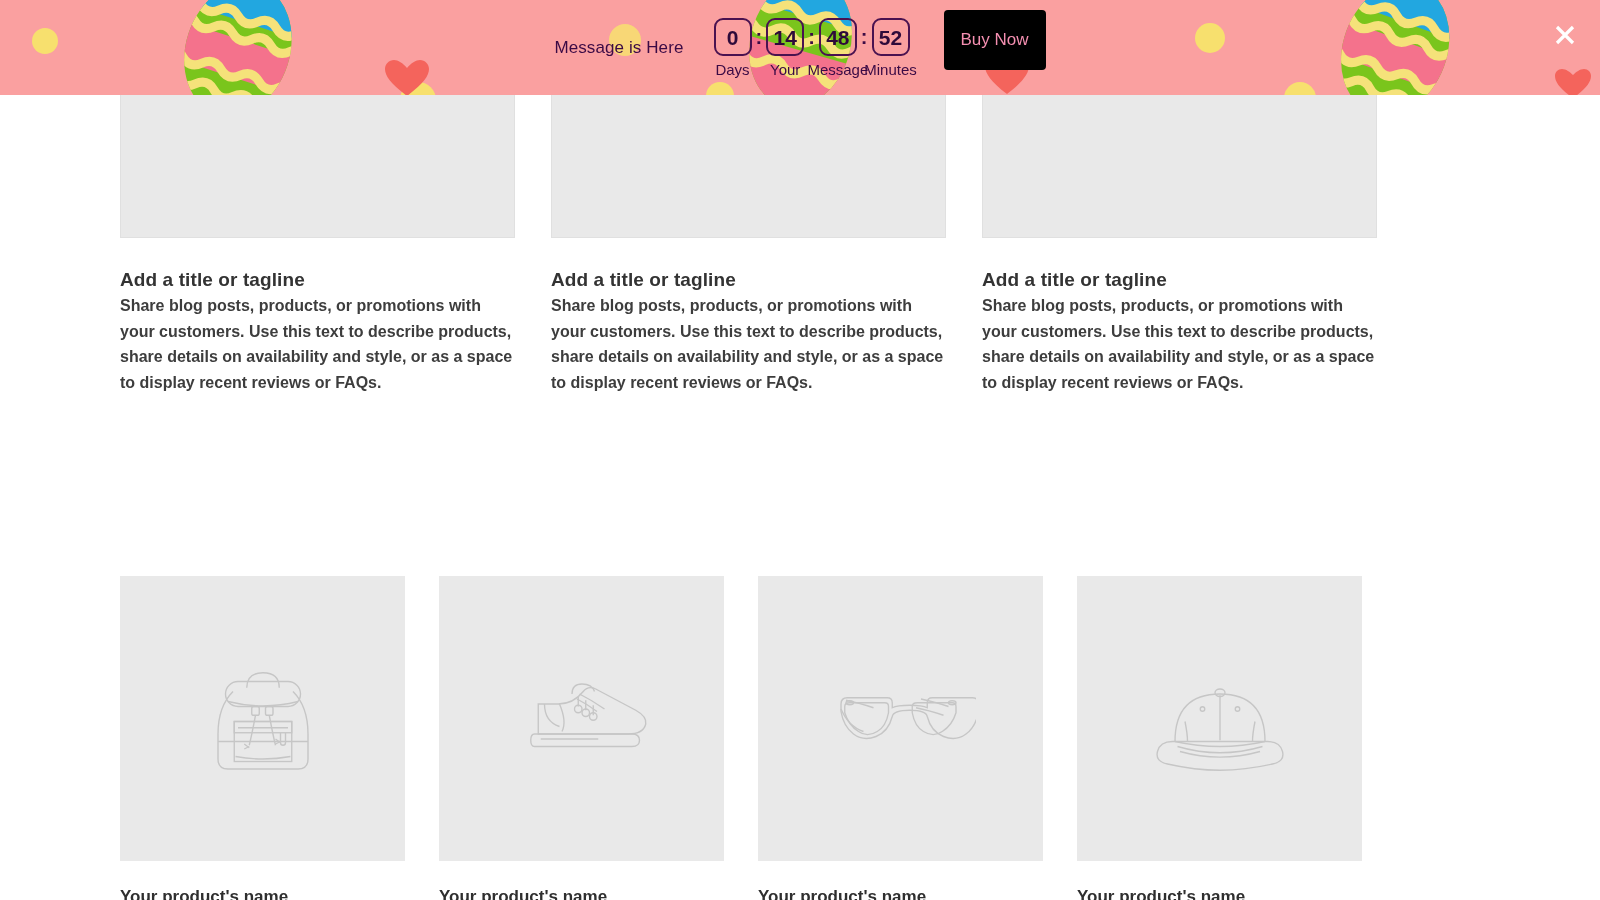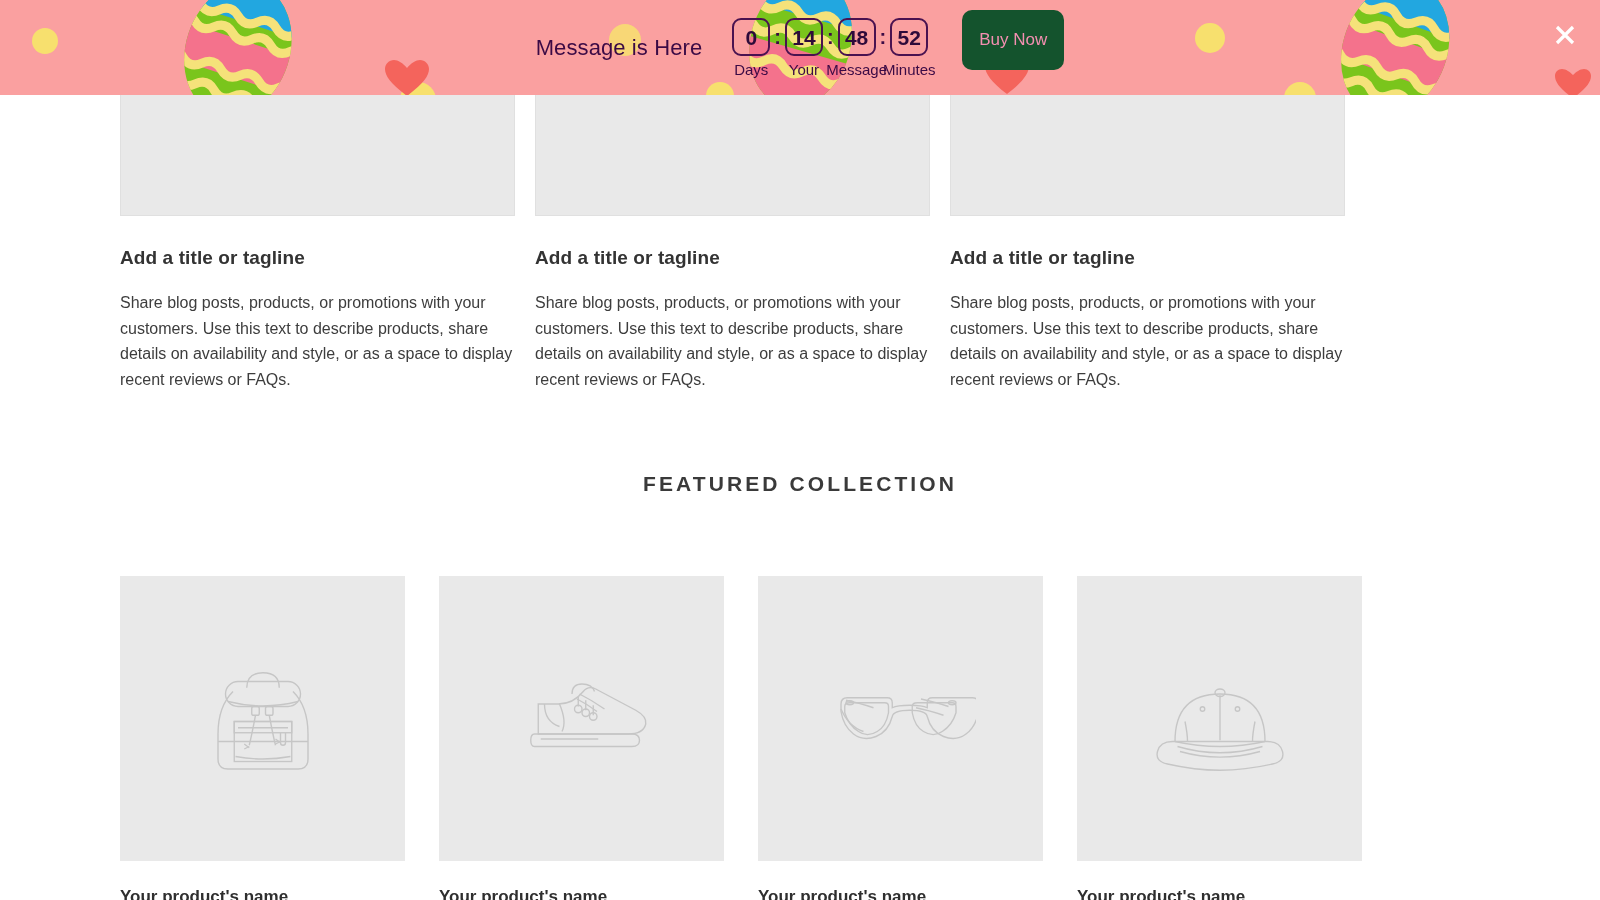--- a/index.html
+++ b/index.html
@@ -30,21 +30,21 @@
     position: relative;
     z-index: 3;
     width: 100%;
     height: 100%;
     display: flex;
     align-items: center;
     justify-content: center;
     gap: 0;
   }
   .promo-message {
-    font-size: 22px;
+    font-size: 17px;
     color: #3b0a45;
     margin-right: 18px;
     letter-spacing: .1px;
     white-space: nowrap;
   }
   .countdown {
     display: flex;
     align-items: flex-start;
   }
   .cd-unit {
@@ -79,24 +79,24 @@
     color: #3b0a45;
     line-height: 38px;
     height: 38px;
     display: flex;
     align-items: center;
     margin: 0 -8px;
   }
   .buy-now-btn {
     margin-left: 22px;
     margin-bottom: 16px;
-    background: #14532d;
+    background: #000000;
     color: #f48fb1;
     border: none;
-    border-radius: 10px;
+    border-radius: 4px;
     font-size: 17px;
     font-family: "Liberation Sans", sans-serif;
     padding: 20px 17px;
     cursor: pointer;
     white-space: nowrap;
   }
   .banner-close {
     position: absolute;
     top: 20px;
     right: 20px;
@@ -113,45 +113,46 @@
 
   
   .page {
     position: absolute;
     top: 0; left: 0;
     width: 1600px;
     height: 900px;
   }
   .multicolumn {
     position: absolute;
-    top: 56px;
+    top: 78px;
     left: 120px;
     width: 1360px;
     display: flex;
-    gap: 20px;
+    gap: 36px;
   }
   .mc-col { width: 395px; }
   .mc-media {
     width: 395px;
     height: 160px;
     background: #e9e9e9;
     border: 1px solid #e0e0e0;
   }
   .mc-title {
     margin-top: 31px;
     font-size: 19px;
     font-weight: bold;
     color: #333333;
     letter-spacing: .1px;
   }
   .mc-text {
-    margin-top: 21px;
+    margin-top: 2px;
     font-size: 16px;
     line-height: 1.6;
     color: #3d3d3d;
+    font-weight: bold;
   }
 
   .section-heading {
     position: absolute;
     top: 472px;
     left: 0;
     width: 1600px;
     text-align: center;
     font-size: 21px;
     font-weight: bold;
@@ -203,21 +204,20 @@
       <div class="mc-text">Share blog posts, products, or promotions with your customers. Use this text to describe products, share details on availability and style, or as a space to display recent reviews or FAQs.</div>
     </div>
 
     <div class="mc-col">
       <div class="mc-media"></div>
       <div class="mc-title">Add a title or tagline</div>
       <div class="mc-text">Share blog posts, products, or promotions with your customers. Use this text to describe products, share details on availability and style, or as a space to display recent reviews or FAQs.</div>
     </div>
   </div>
 
-  <div class="section-heading">FEATURED COLLECTION</div>
 
   <div class="product-grid">
 
     <div class="product-card">
       <div class="product-media">
         <svg width="150" height="150" viewBox="0 0 120 120" fill="none" stroke="#c6c6c6" stroke-width="1.1">
           <path d="M47 35 q0-12 13-12 t13 12"></path>
           <path d="M36 38 q-12 12 -12 34 v20 q0 8 8 8 h56 q8 0 8-8 v-20 q0-22 -12-34"></path>
           <path d="M24 78 h72"></path>
           <rect x="30" y="30" width="60" height="20" rx="10"></rect>

